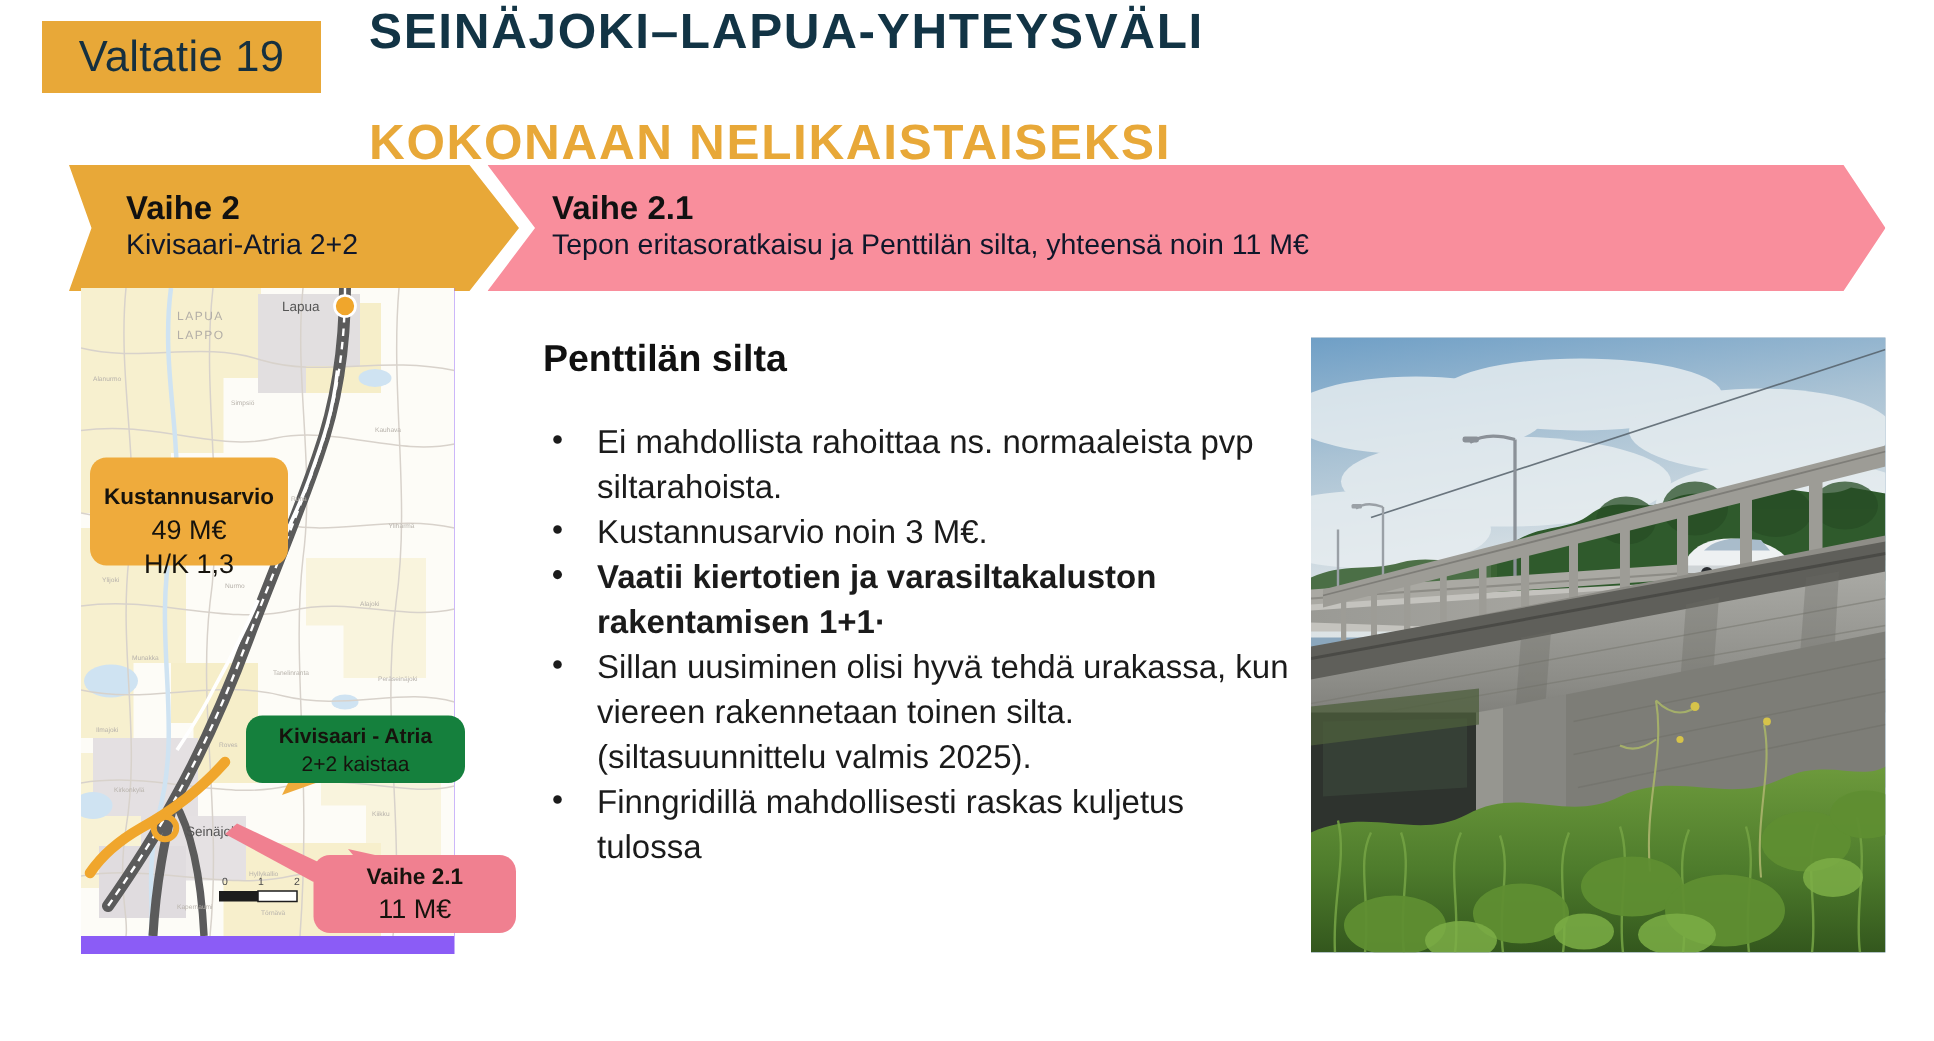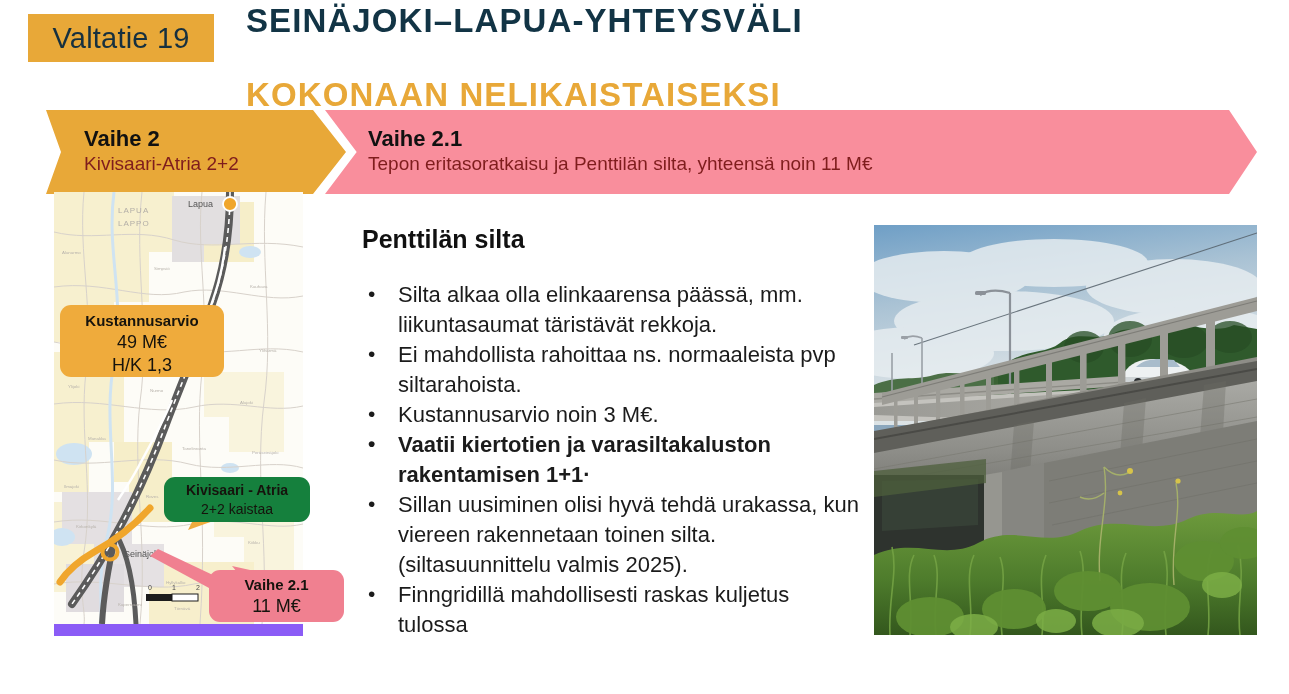--- a/index.html
+++ b/index.html
@@ -93,21 +93,21 @@
     box-sizing: border-box;
   }
   .chev-title {
     font-size: 22px;
     font-weight: bold;
     color: #111;
     line-height: 24px;
   }
   .chev-sub {
     font-size: 19px;
-    color: #7f1d1d;
+    color: #0f172a;
     line-height: 26px;
   }
 
   
   #map-panel {
     position: absolute;
     left: 54px; top: 192px;
     width: 249px; height: 444px;
     overflow: hidden;
     background: #8b5cf6;
@@ -115,23 +115,23 @@
   #map-svg { position: absolute; left: 0; top: 0; }
 
   .map-callout {
     position: absolute;
     border-radius: 11px;
     box-sizing: border-box;
     text-align: center;
   }
   #callout-kustannus {
     left: 60px; top: 305px;
-    width: 164px; height: 72px;
+    width: 132px; height: 72px;
     background: #efab3c;
-    padding-top: 6px;
+    padding-top: 17px;
   }
   #callout-kustannus .co-t {
     font-size: 15px; font-weight: bold; color: #16130d; line-height: 20px;
   }
   #callout-kustannus .co-l {
     font-size: 18px; color: #16130d; line-height: 23px;
   }
   #callout-kivisaari {
     left: 164px; top: 477px;
     width: 146px; height: 45px;
@@ -347,21 +347,20 @@
 </div>
 
 <div class="map-callout" id="callout-vaihe21">
   <div class="co-t">Vaihe 2.1</div>
   <div class="co-l">11 M€</div>
 </div>
 
 <div id="text-col">
   <div id="text-heading">Penttilän silta</div>
   <ul id="bullets">
-    <li>Silta alkaa olla elinkaarensa päässä, mm. liikuntasaumat täristävät rekkoja.</li>
     <li>Ei mahdollista rahoittaa ns. normaaleista pvp siltarahoista.</li>
     <li>Kustannusarvio noin 3 M€.</li>
     <li class="strong">Vaatii kiertotien ja varasiltakaluston rakentamisen 1+1·</li>
     <li>Sillan uusiminen olisi hyvä tehdä urakassa, kun viereen rakennetaan toinen silta. (siltasuunnittelu valmis 2025).</li>
     <li>Finngridillä mahdollisesti raskas kuljetus tulossa</li>
   </ul>
 </div>
 
 <div id="photo">
   <svg width="383" height="410" viewBox="0 0 383 410">

